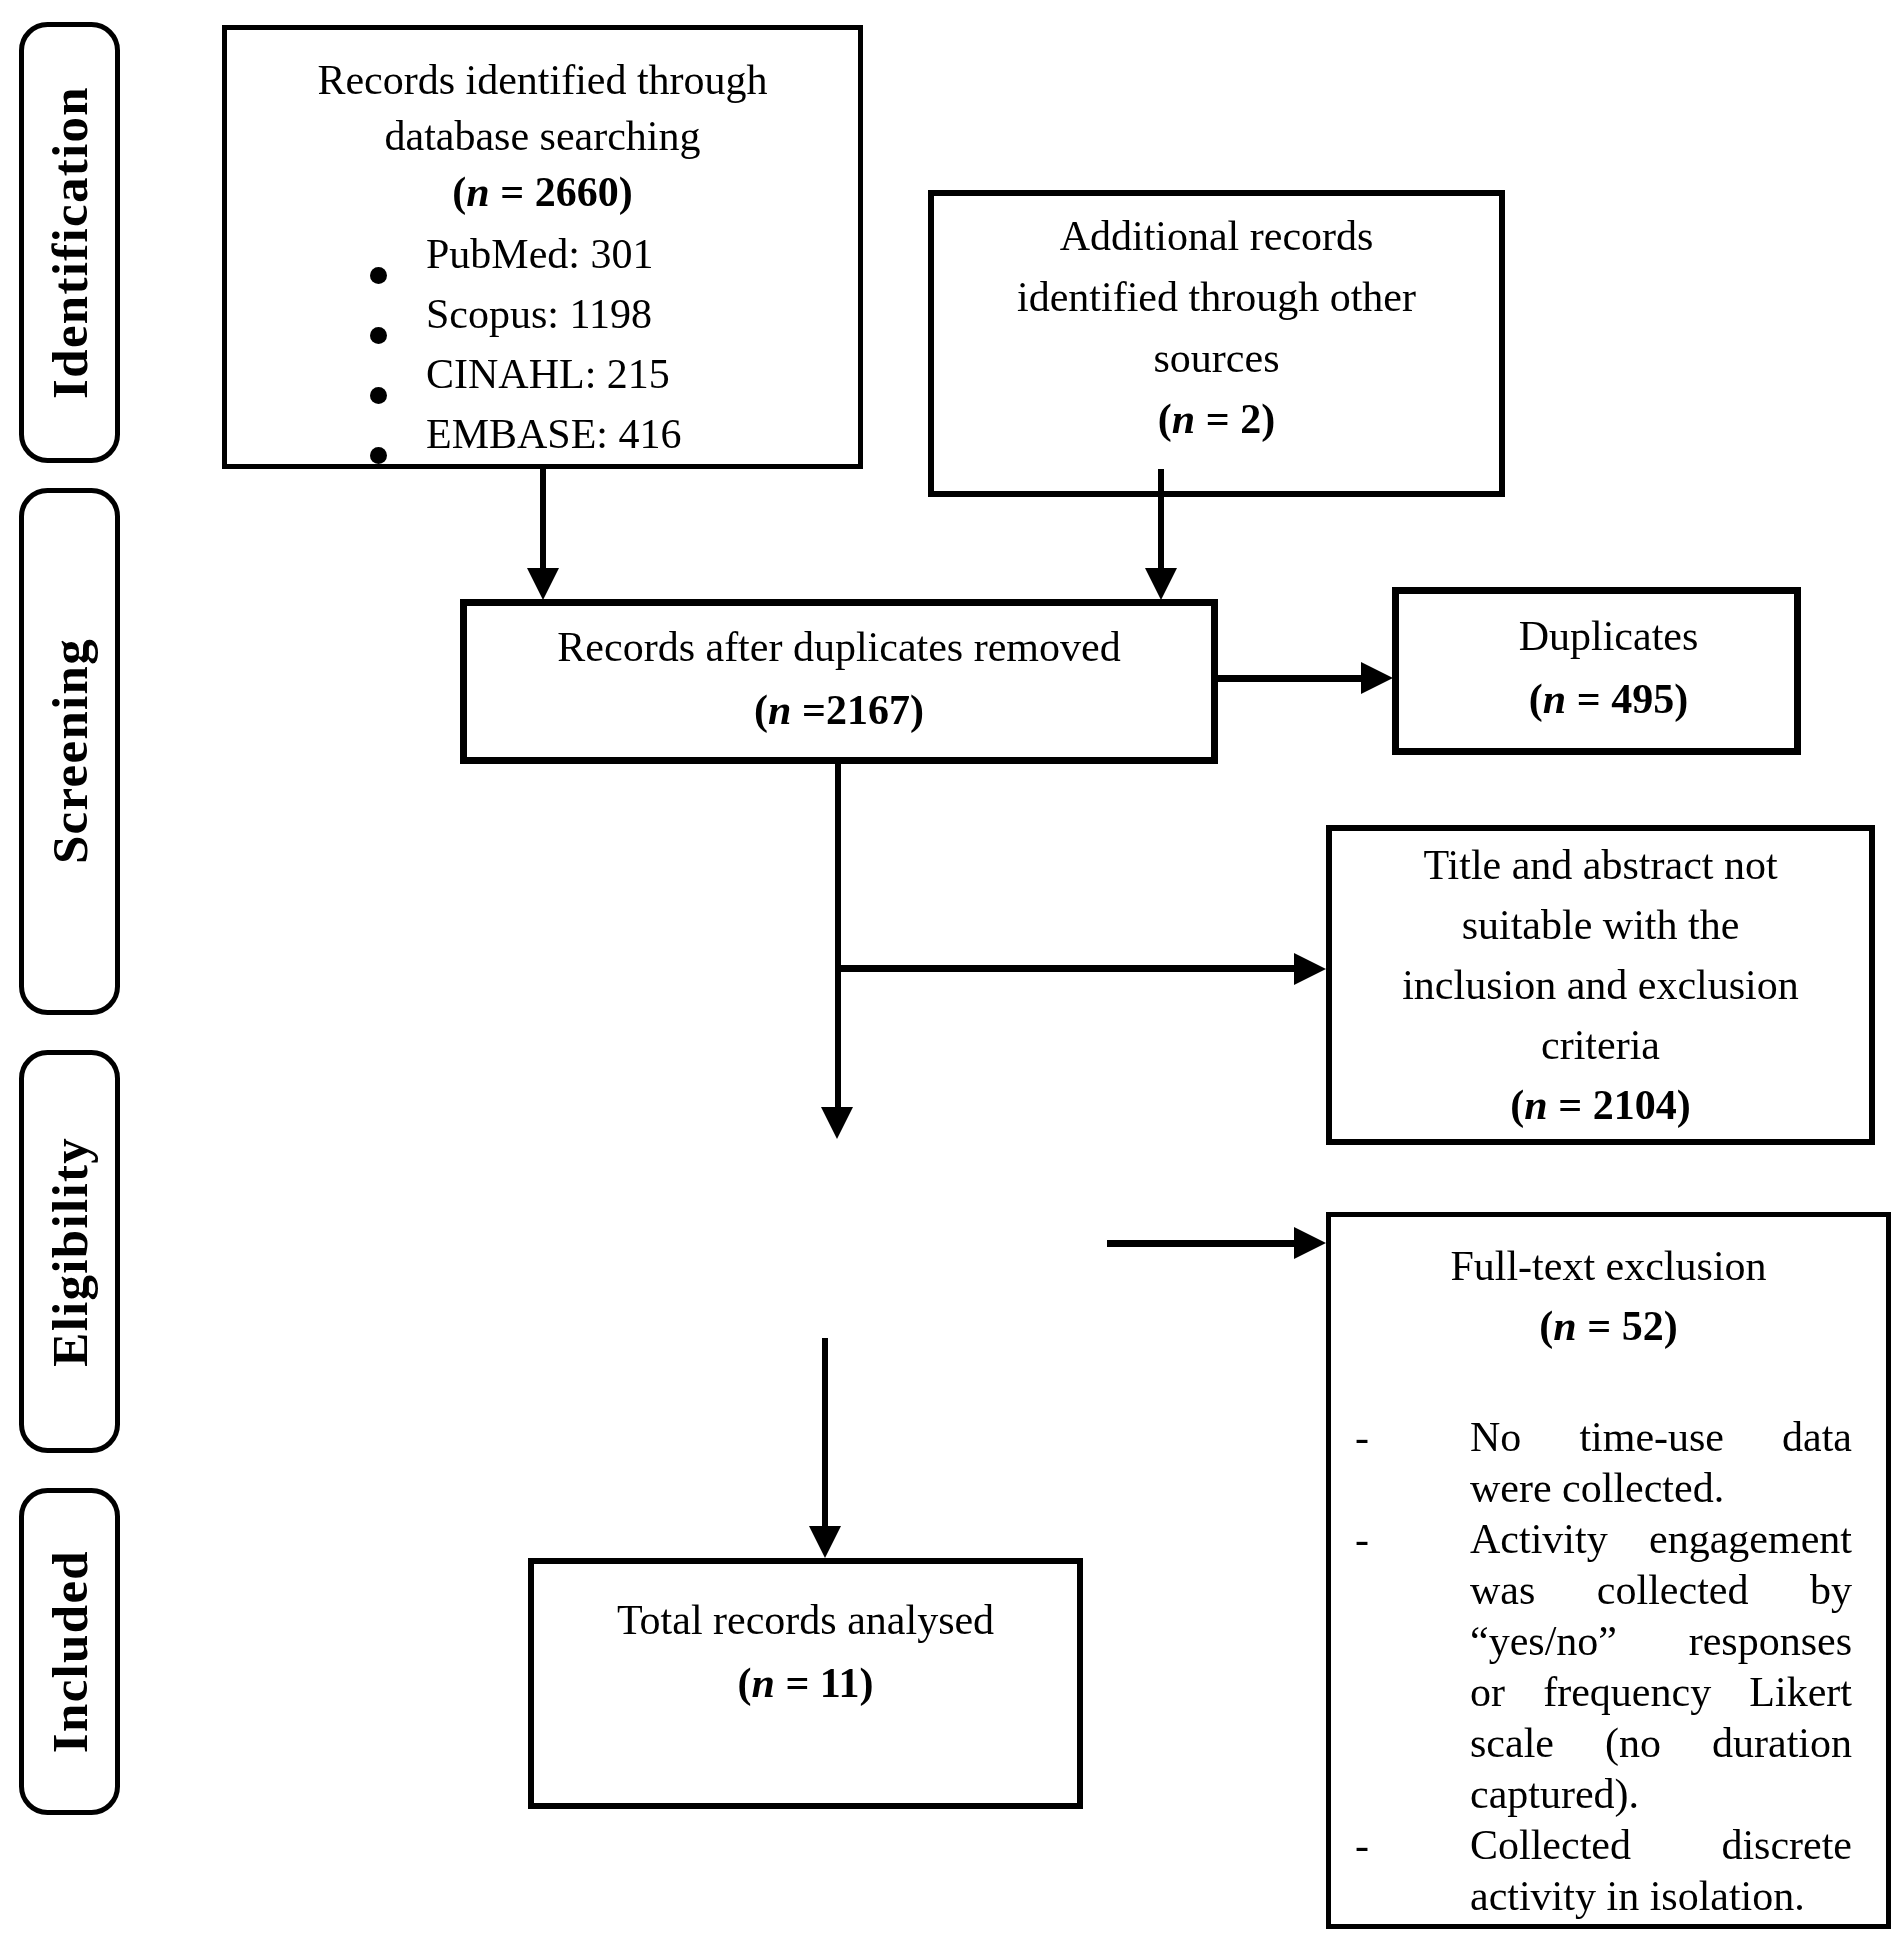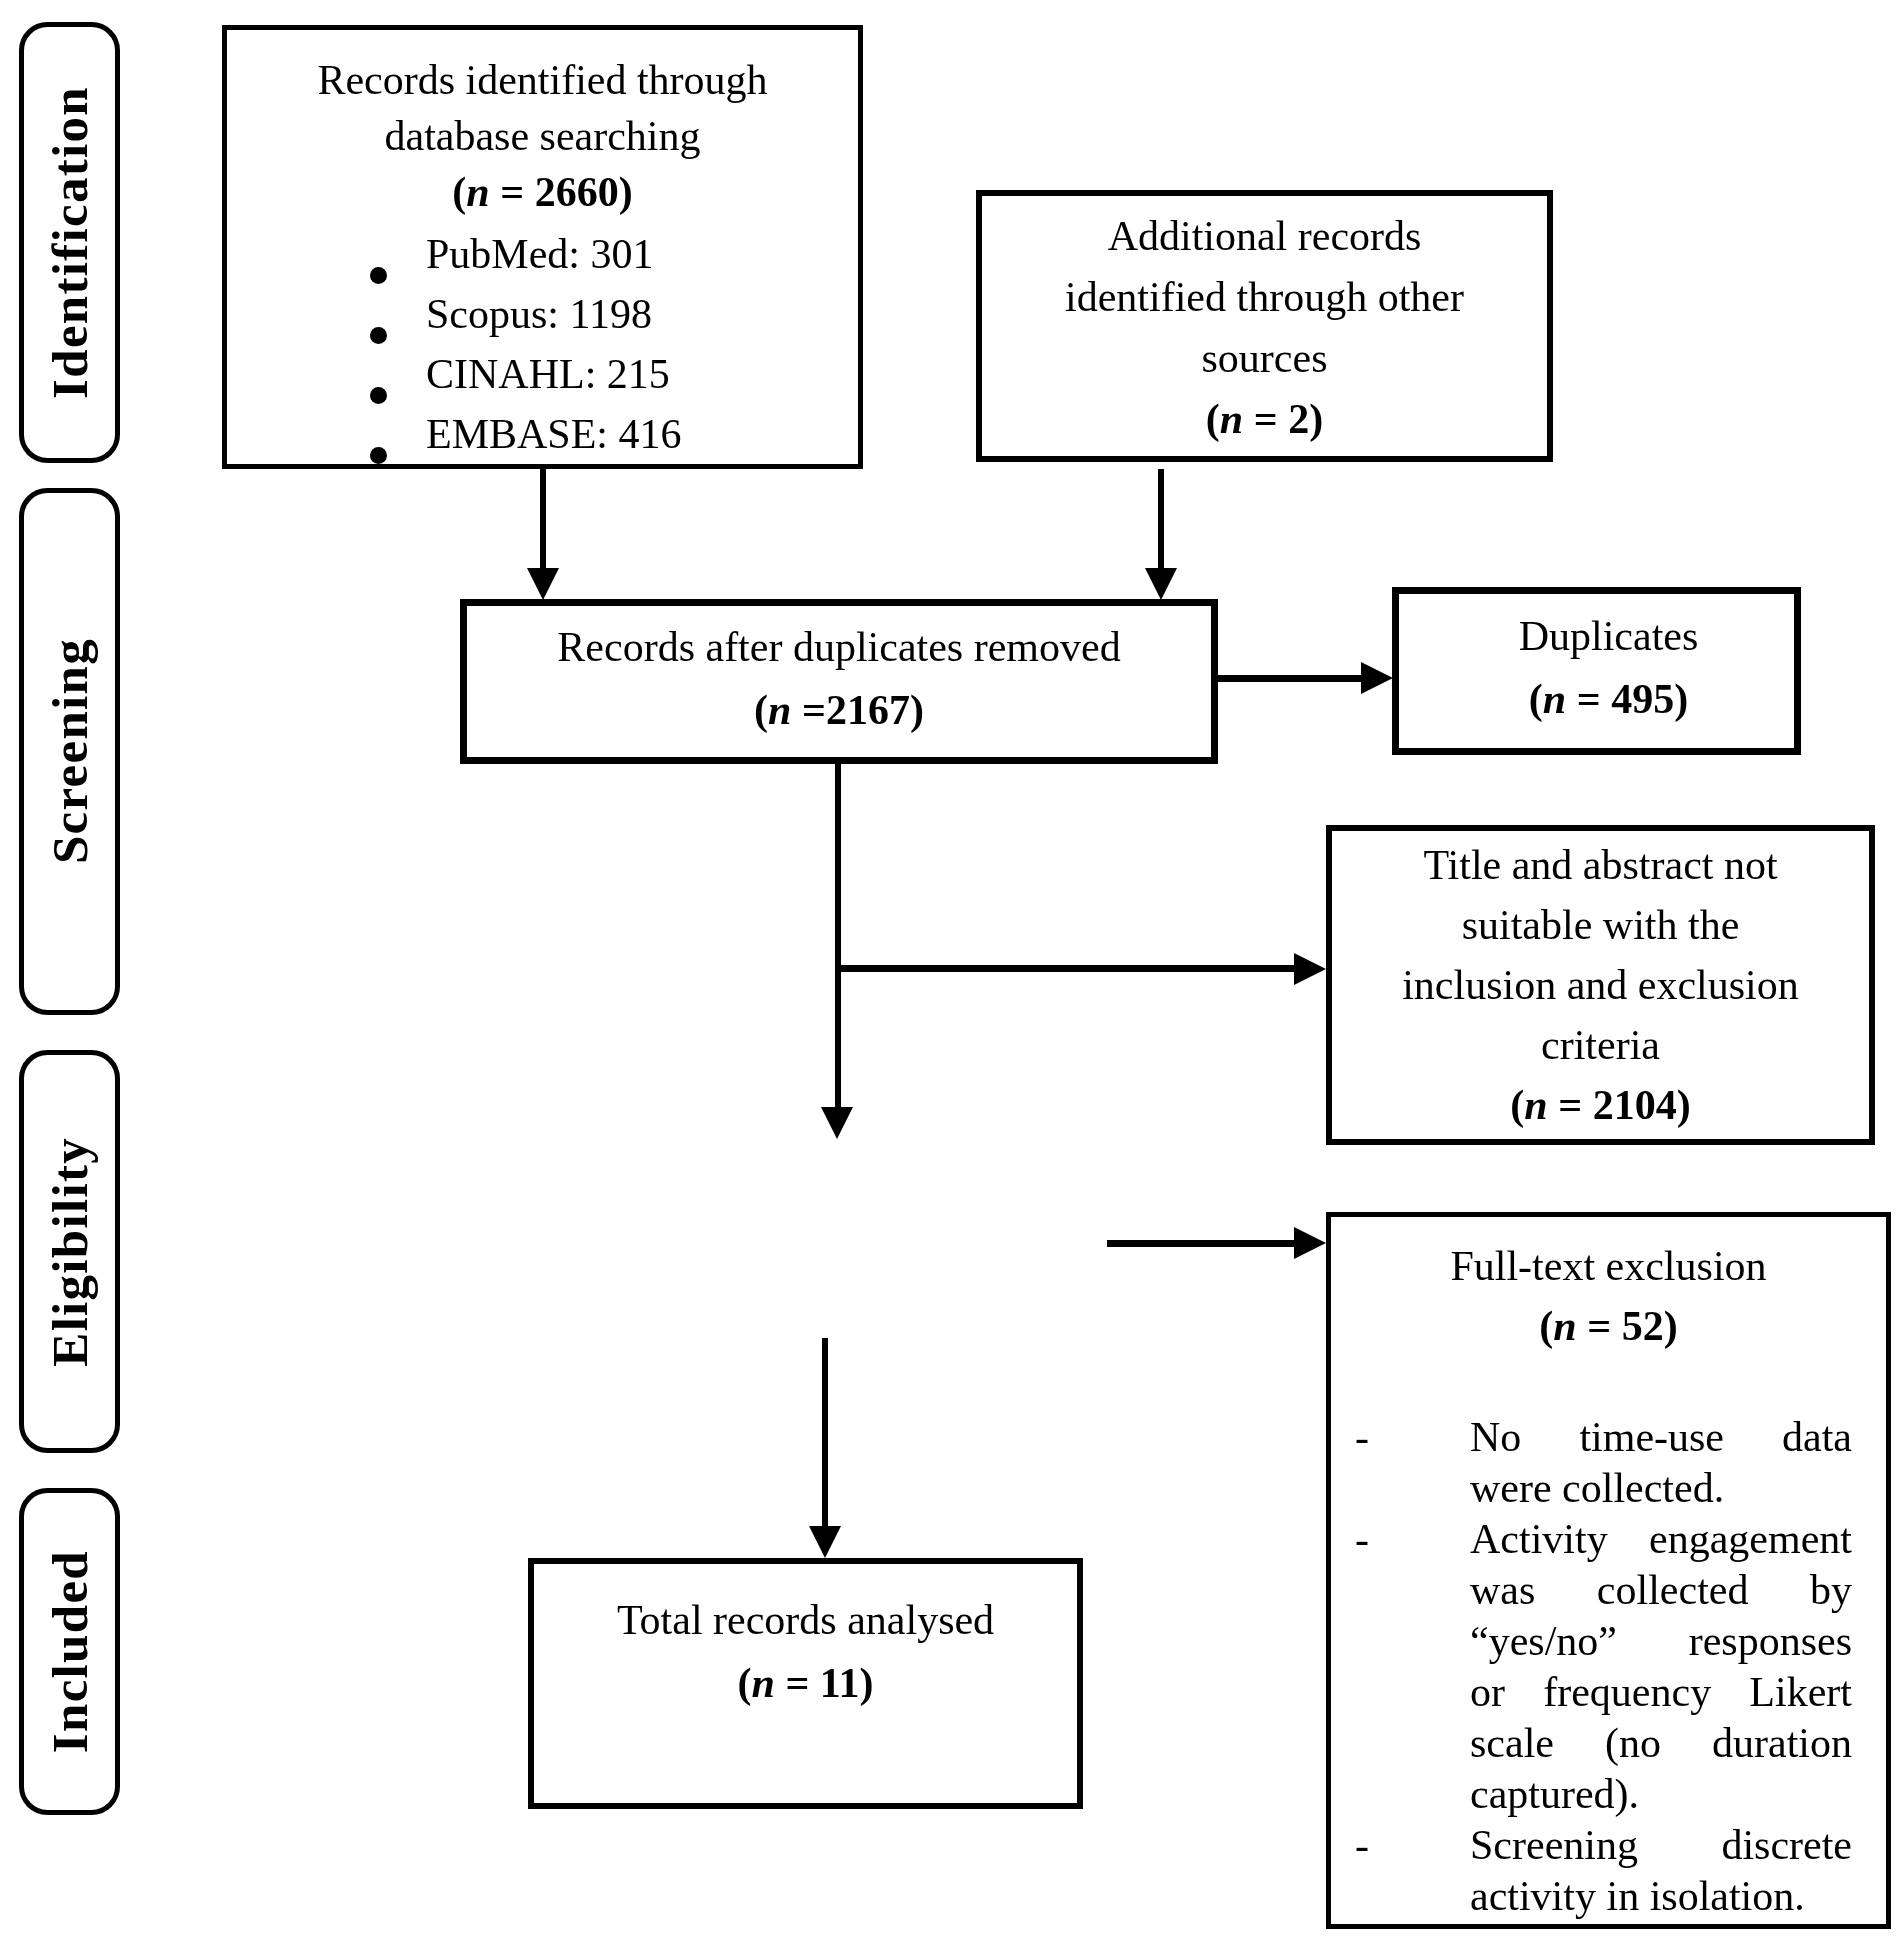--- a/index.html
+++ b/index.html
@@ -94,21 +94,21 @@
         <span class="dot"></span>
         <span>CINAHL: 215</span>
       </div>
       <div class="bul">
         <span class="dot"></span>
         <span>EMBASE: 416</span>
       </div>
     </div>
   </div>
 
-  <div class="fbox box-b" style="left:976px;top:190px;width:577px;height:272px;border-width:6.3px;padding-top:9.5px">
+  <div class="fbox box-b" style="left:928px;top:190px;width:577px;height:307px;border-width:6.3px;padding-top:9.5px">
     <div class="ln">Additional records</div>
     <div class="ln">identified through other</div>
     <div class="ln">sources</div>
     <div class="ln nln"><span>(</span><span class="nvar">n</span><span> = 2)</span></div>
   </div>
 
   <div class="fbox box-c" style="left:460px;top:599px;width:758px;height:165px;border-width:7.6px;padding-top:9.5px">
     <div class="ln">Records after duplicates removed</div>
     <div class="ln nln"><span>(</span><span class="nvar">n</span><span> =2167)</span></div>
   </div>
@@ -145,21 +145,21 @@
           <div class="jl">was collected by</div>
           <div class="jl">“yes/no” responses</div>
           <div class="jl">or frequency Likert</div>
           <div class="jl">scale (no duration</div>
           <div class="jl last">captured).</div>
         </div>
       </div>
       <div class="excl-item">
         <span class="excl-marker">-</span>
         <div class="excl-lines">
-          <div class="jl">Screening discrete</div>
+          <div class="jl">Collected discrete</div>
           <div class="jl last">activity in isolation.</div>
         </div>
       </div>
     </div>
   </div>
 
   <div class="fbox box-h" style="left:528px;top:1558px;width:555px;height:251px;border-width:6.3px;padding-top:25px">
     <div class="ln">Total records analysed</div>
     <div class="ln nln"><span>(</span><span class="nvar">n</span><span> = 11)</span></div>
   </div>

